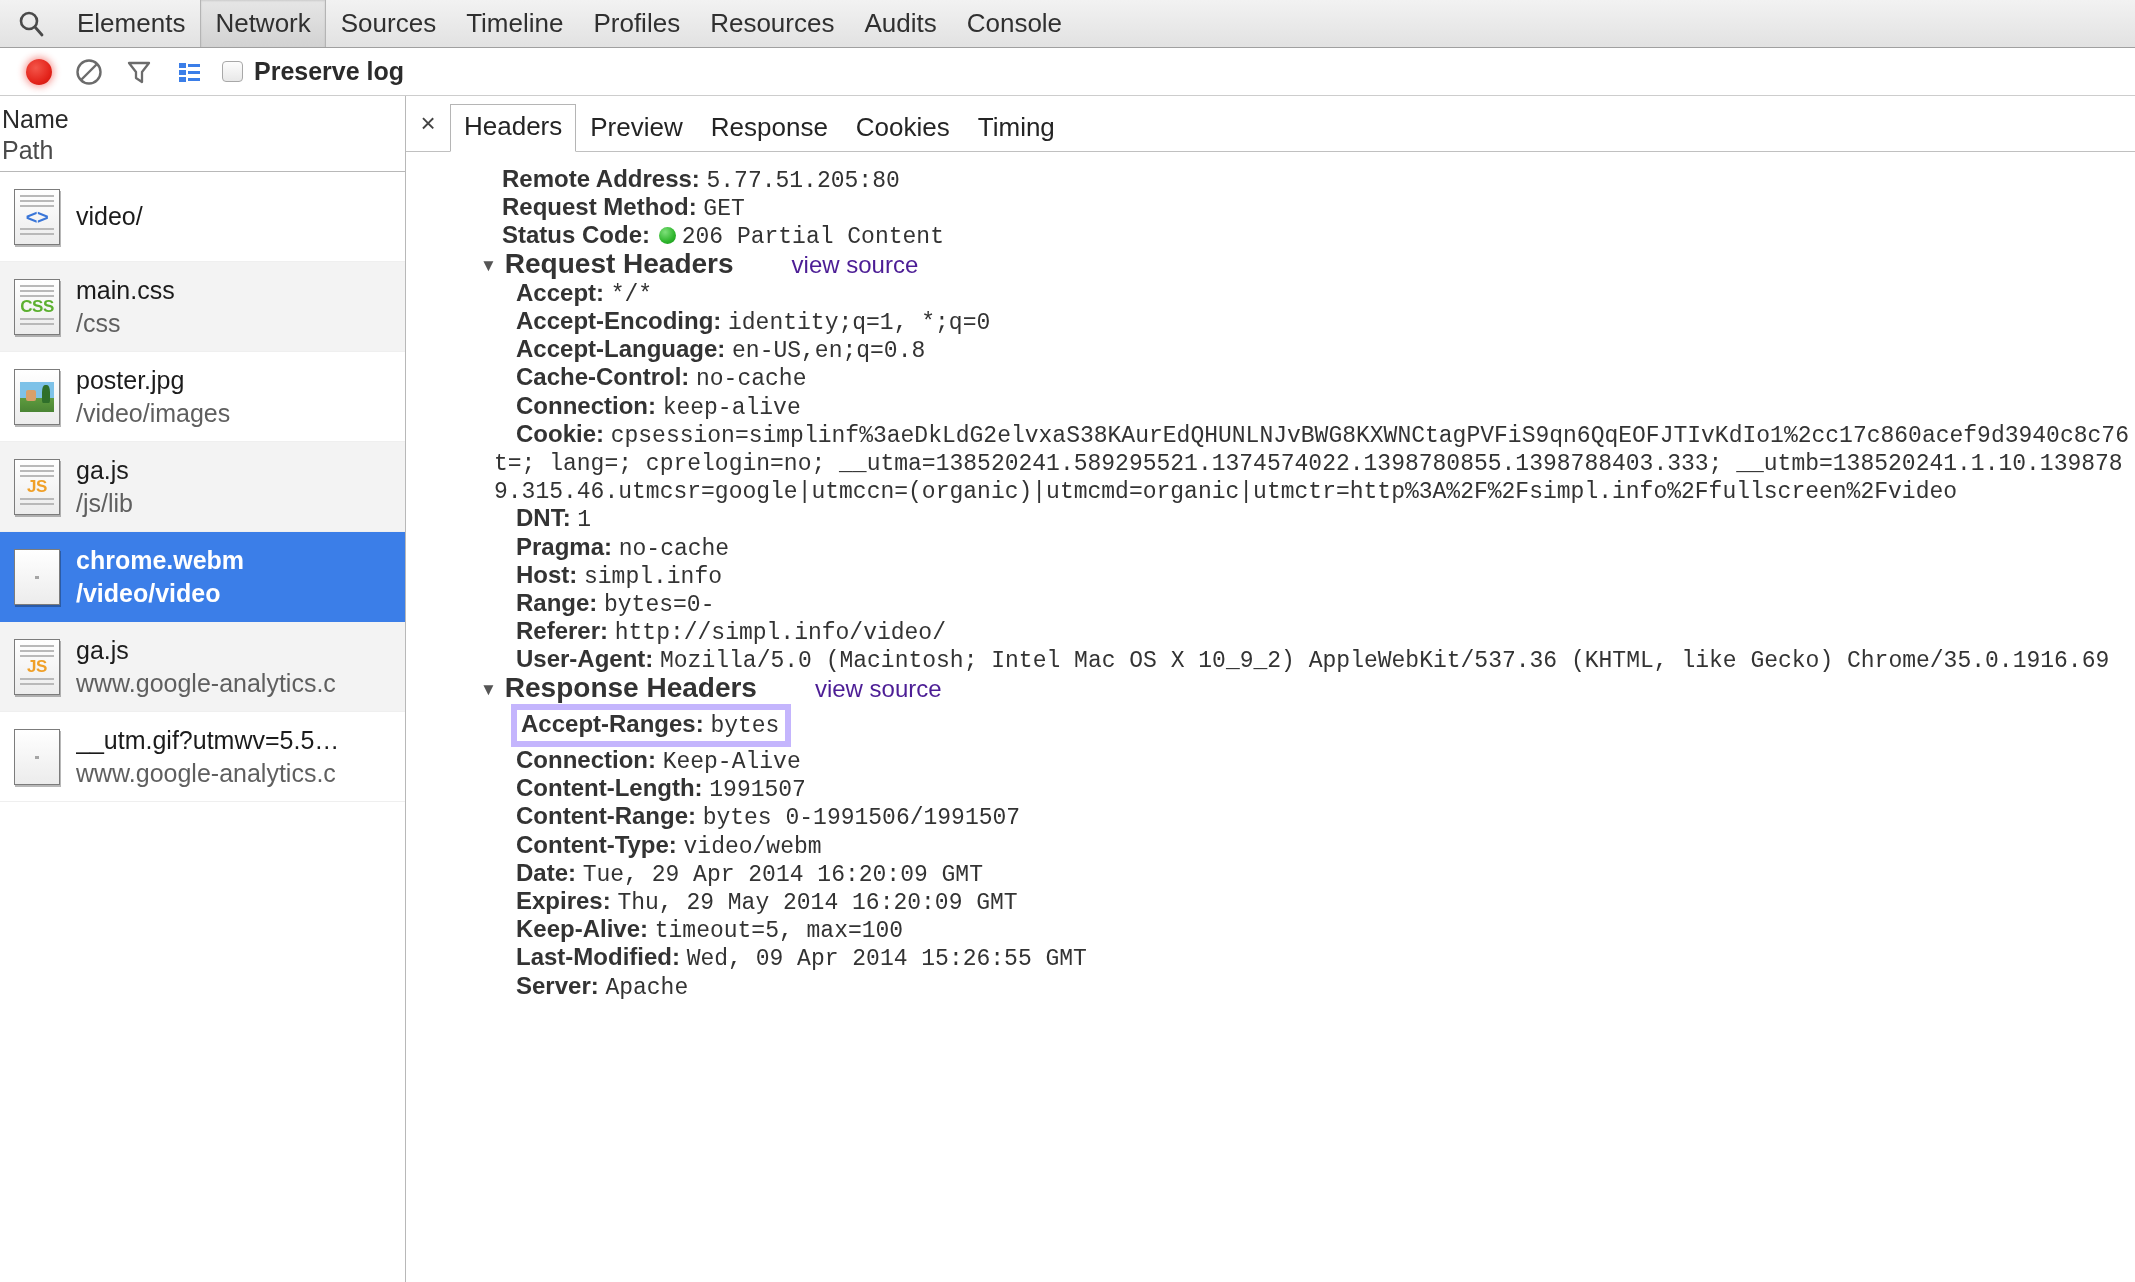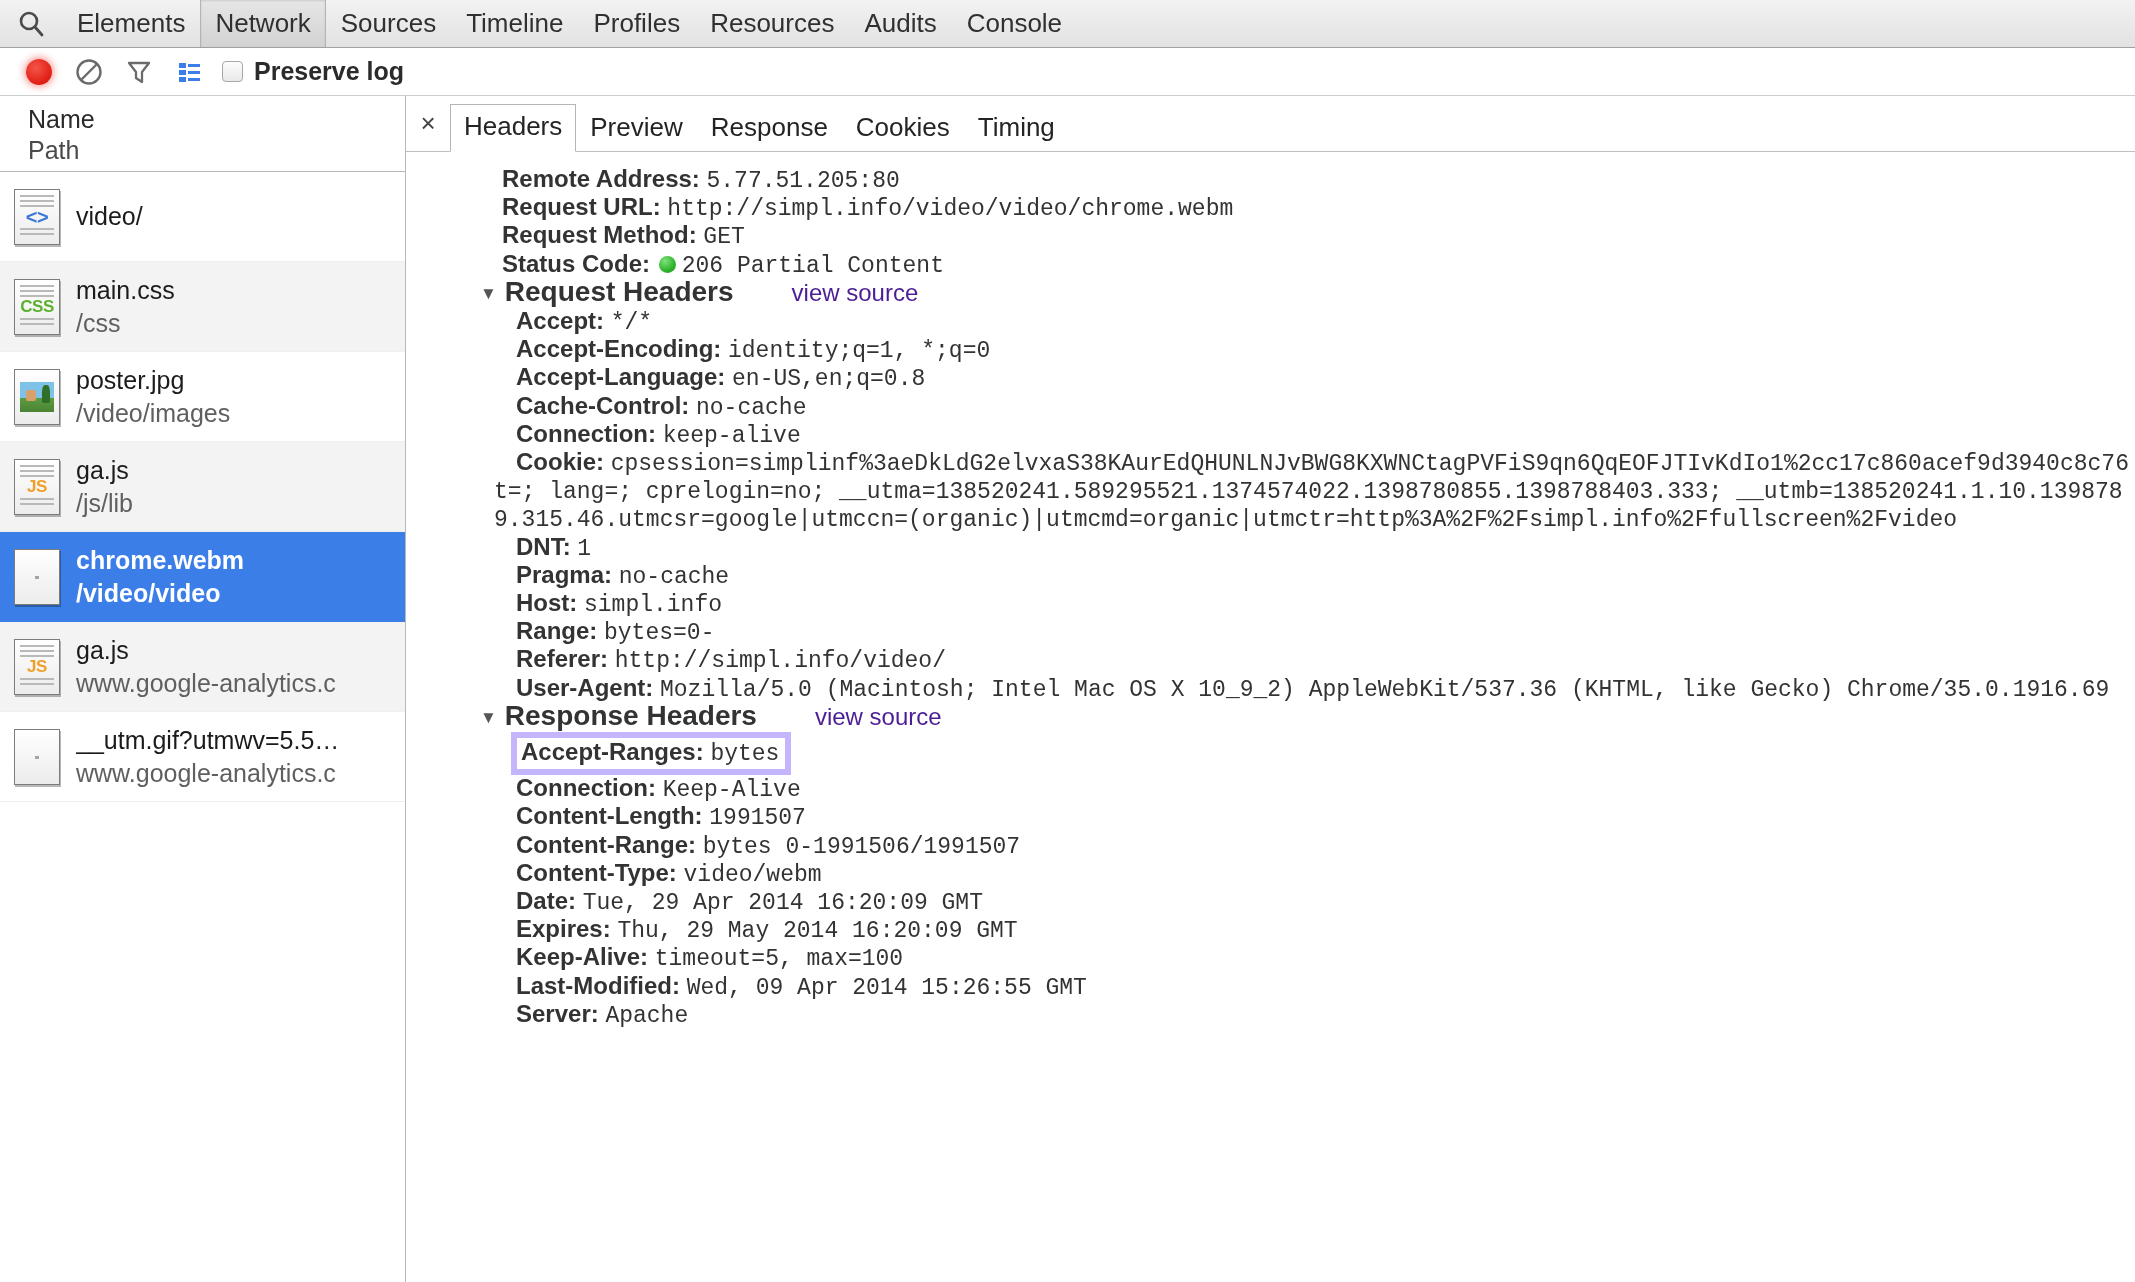--- a/index.html
+++ b/index.html
@@ -108,21 +108,21 @@
   .requests-pane {
     width: 406px;
     min-width: 406px;
     border-right: 1px solid #b8b8b8;
     box-sizing: border-box;
     background: #fff;
     display: flex;
     flex-direction: column;
   }
   .list-header {
-    padding: 8px 0 8px 28px;
+    padding: 8px 0 8px 2px;
     border-bottom: 1px solid #b8b8b8;
     background: #fff;
     box-sizing: border-box;
     height: 76px;
   }
   .list-header .col-name {
     font-size: 25px;
     color: #2a2a2a;
     line-height: 1.25;
   }
@@ -509,21 +509,20 @@
           <div class="sub-tab">Response</div>
           <div class="sub-tab">Cookies</div>
           <div class="sub-tab">Timing</div>
         </div>
     </div>
 
     <div class="headers-body">
 
       <div id="general-block">
           <div class="hline "><span class="hkey">Remote Address:</span> <span class="hval">5.77.51.205:80</span></div>
-          <div class="hline "><span class="hkey">Request URL:</span> <span class="hval">http://simpl.info/video/video/chrome.webm</span></div>
           <div class="hline "><span class="hkey">Request Method:</span> <span class="hval">GET</span></div>
         </div>
 
       <div class="hline">
         <span class="hkey">Status Code:</span>
         <span class="status-dot"></span><span class="hval">206 Partial Content</span>
       </div>
 
       <div class="section-row">
         <span class="tri">▼</span>

